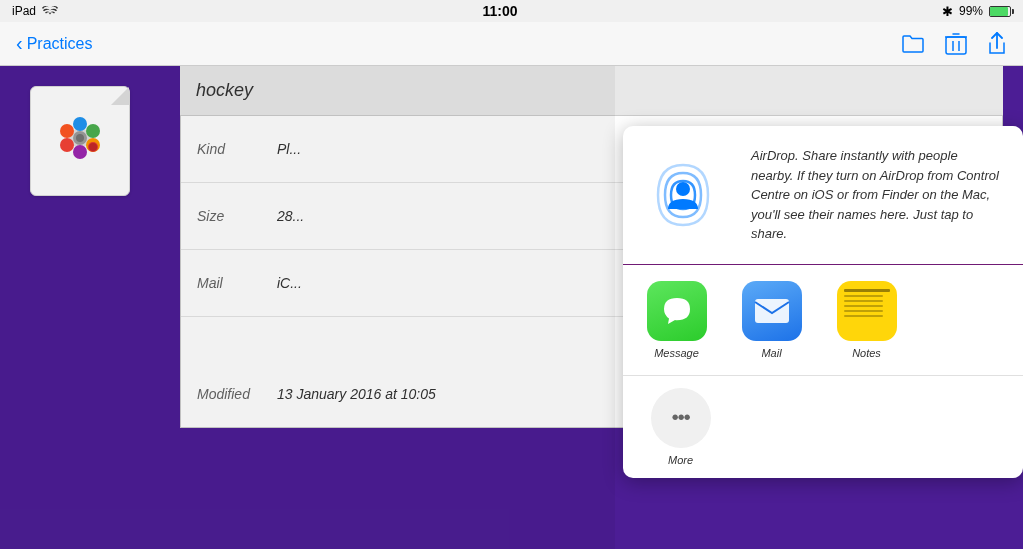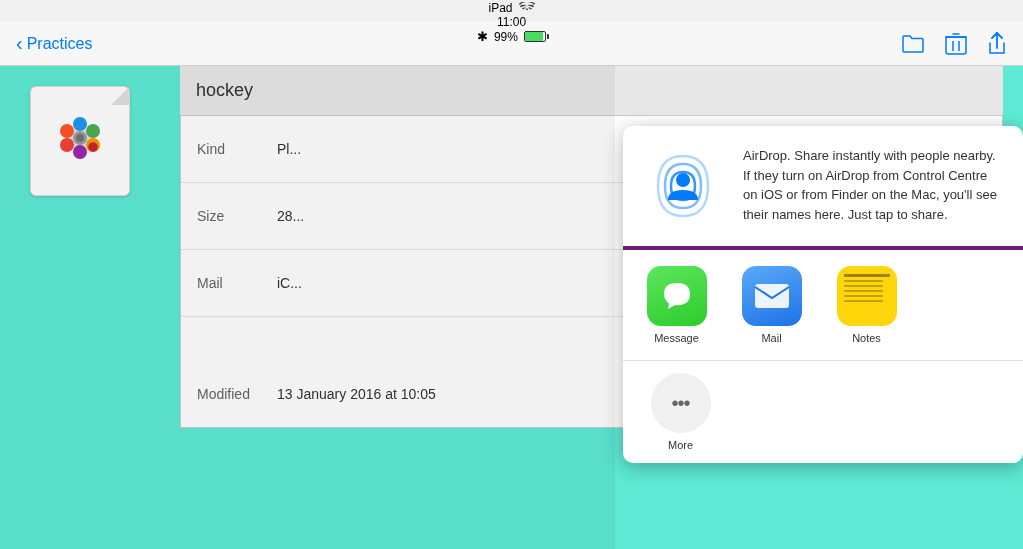--- a/index.html
+++ b/index.html
@@ -19,24 +19,23 @@
       top: 0; left: 0; right: 0;
       height: 22px;
       background: #f0f0f0;
       display: flex;
       align-items: center;
       justify-content: space-between;
       padding: 0 12px;
       font-size: 12px;
       font-weight: 500;
       z-index: 100;
-      flex-direction: column;
     }
     .status-left { display: flex; align-items: center; gap: 6px; }
-    .status-center { font-size: 12px; font-weight: 400; }
+    .status-center { font-size: 14px; font-weight: 700; }
     .status-right { display: flex; align-items: center; gap: 6px; font-size: 12px; }
     .battery-bar {
       width: 22px; height: 11px;
       border: 1.5px solid #333;
       border-radius: 2px;
       position: relative;
       display: inline-flex;
       align-items: center;
     }
     .battery-bar::after {
@@ -80,21 +79,22 @@
       color: #007aff;
       font-size: 20px;
       cursor: pointer;
       display: flex; align-items: center;
     }
 
     
     .main-content {
       position: absolute;
       top: 66px; left: 0; right: 0; bottom: 0;
-      background: #5eead4;
+      background: #4c1d95;
+      font-style: italic;
     }
 
     
     .file-preview {
       position: absolute;
       top: 20px; left: 30px;
       width: 120px; height: 130px;
     }
     .file-icon-container {
       width: 100px; height: 110px;
@@ -159,24 +159,24 @@
       background: white;
       border-radius: 10px;
       box-shadow: 0 4px 20px rgba(0,0,0,0.3);
       z-index: 200;
       overflow: hidden;
     }
 
     
     .airdrop-section {
       padding: 20px 20px;
-      border-bottom: 4px solid #701a75;
-      display: flex;
-      align-items: flex-start;
-      gap: 20px;
+      border-bottom: 1px solid #701a75;
+      display: flex;
+      align-items: center;
+      gap: 28px;
     }
     .airdrop-text { font-size: 13px; line-height: 1.5; color: #333; }
 
     
     .app-icons-row {
       display: flex;
       padding: 16px 6px;
       gap: 0;
       border-bottom: 1px solid #e0e0e0;
     }

